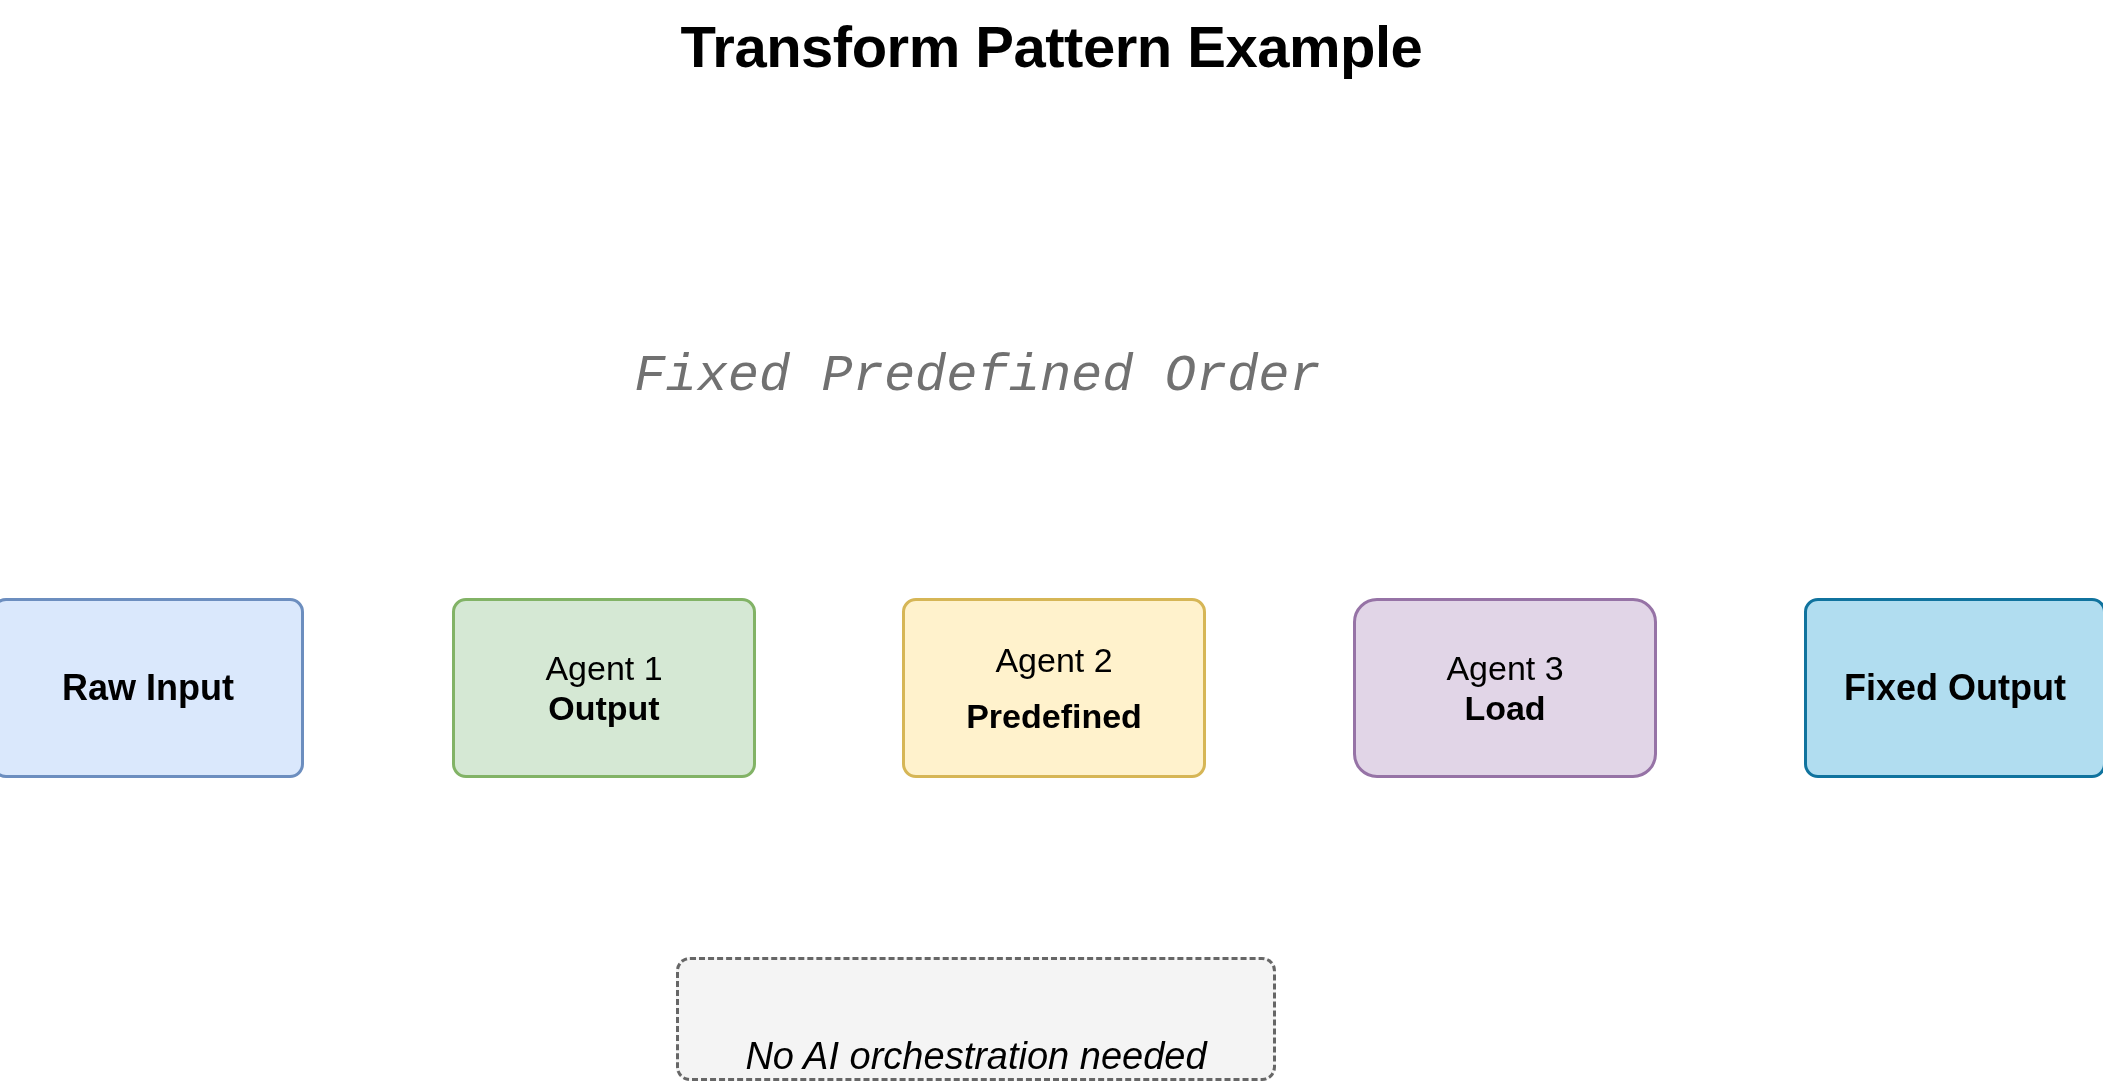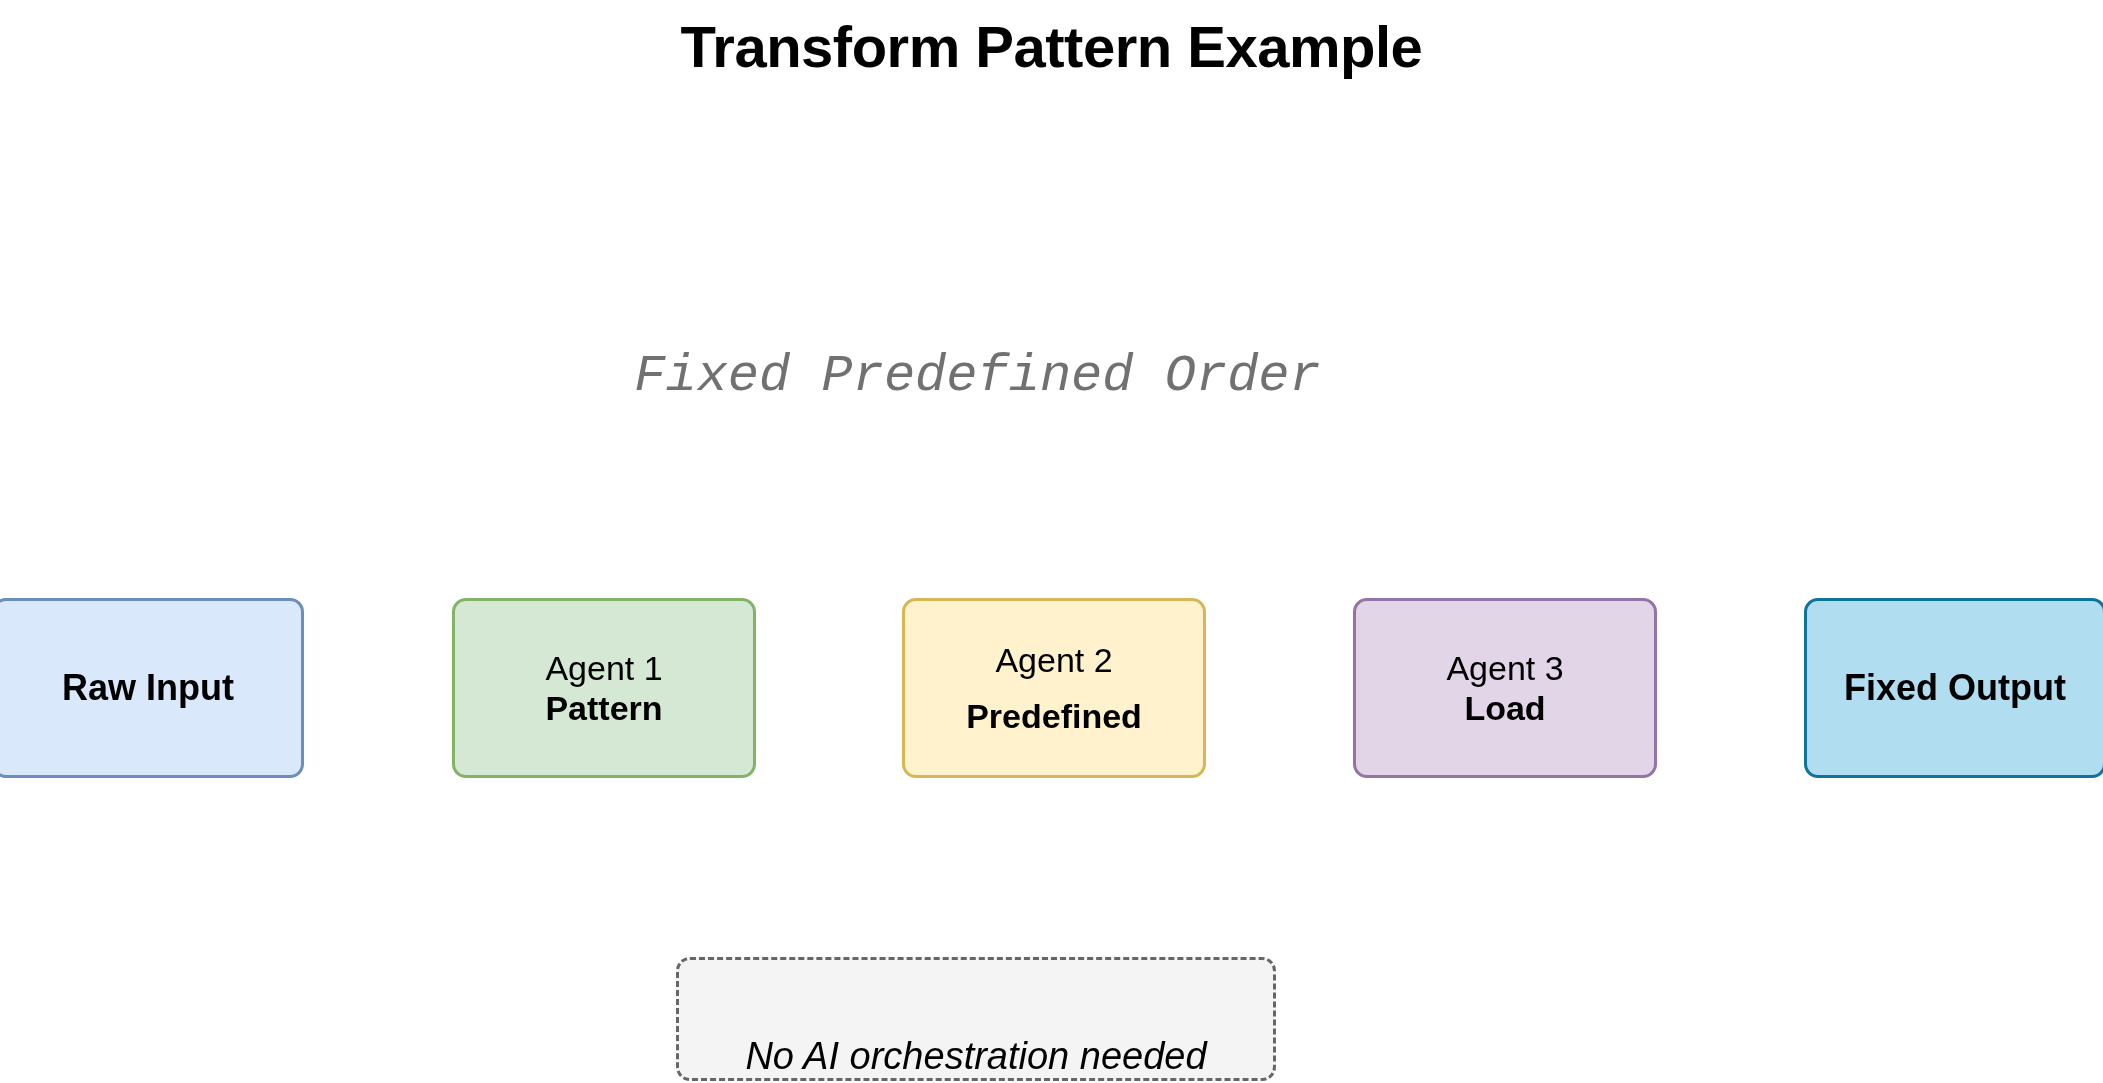--- a/index.html
+++ b/index.html
@@ -90,21 +90,21 @@
   }
   .node.single .node-title {
     font-weight: bold;
     font-size: 36px;
   }
 
   
   #node-raw-input   { left: -8px;   width: 312px; }
   #node-agent-1     { left: 452px;  width: 304px; }
   #node-agent-2     { left: 902px;  width: 304px; gap: 16px; }
-  #node-agent-3     { left: 1353px; width: 304px; }
+  #node-agent-3     { left: 1353px; width: 304px; border-radius: 24px; }
   #node-final-output{ left: 1804px; width: 302px; }
 
   
   .footer-note {
     position: absolute;
     left: 676px;
     top: 957px;
     width: 600px;
     height: 124px;
     box-sizing: border-box;
@@ -132,21 +132,21 @@
   <div class="diagram-subtitle">Fixed Predefined Order</div>
 
   <div class="flow-row">
 
     <div class="node single" id="node-raw-input" style="background: rgb(218, 232, 252); border-color: rgb(108, 142, 191);">
       <span class="node-title">Raw Input</span>
     </div>
 
     <div class="node" id="node-agent-1" style="background: rgb(213, 232, 212); border-color: rgb(130, 179, 102);">
       <span class="node-title">Agent 1</span>
-      <span class="node-sub">Pattern</span>
+      <span class="node-sub">Output</span>
     </div>
 
     <div class="node" id="node-agent-2" style="background: rgb(255, 242, 204); border-color: rgb(214, 182, 86);">
       <span class="node-title">Agent 2</span>
       <span class="node-sub">Predefined</span>
     </div>
 
     <div class="node" id="node-agent-3" style="background: rgb(225, 213, 231); border-color: rgb(150, 115, 166);">
       <span class="node-title">Agent 3</span>
       <span class="node-sub">Load</span>

